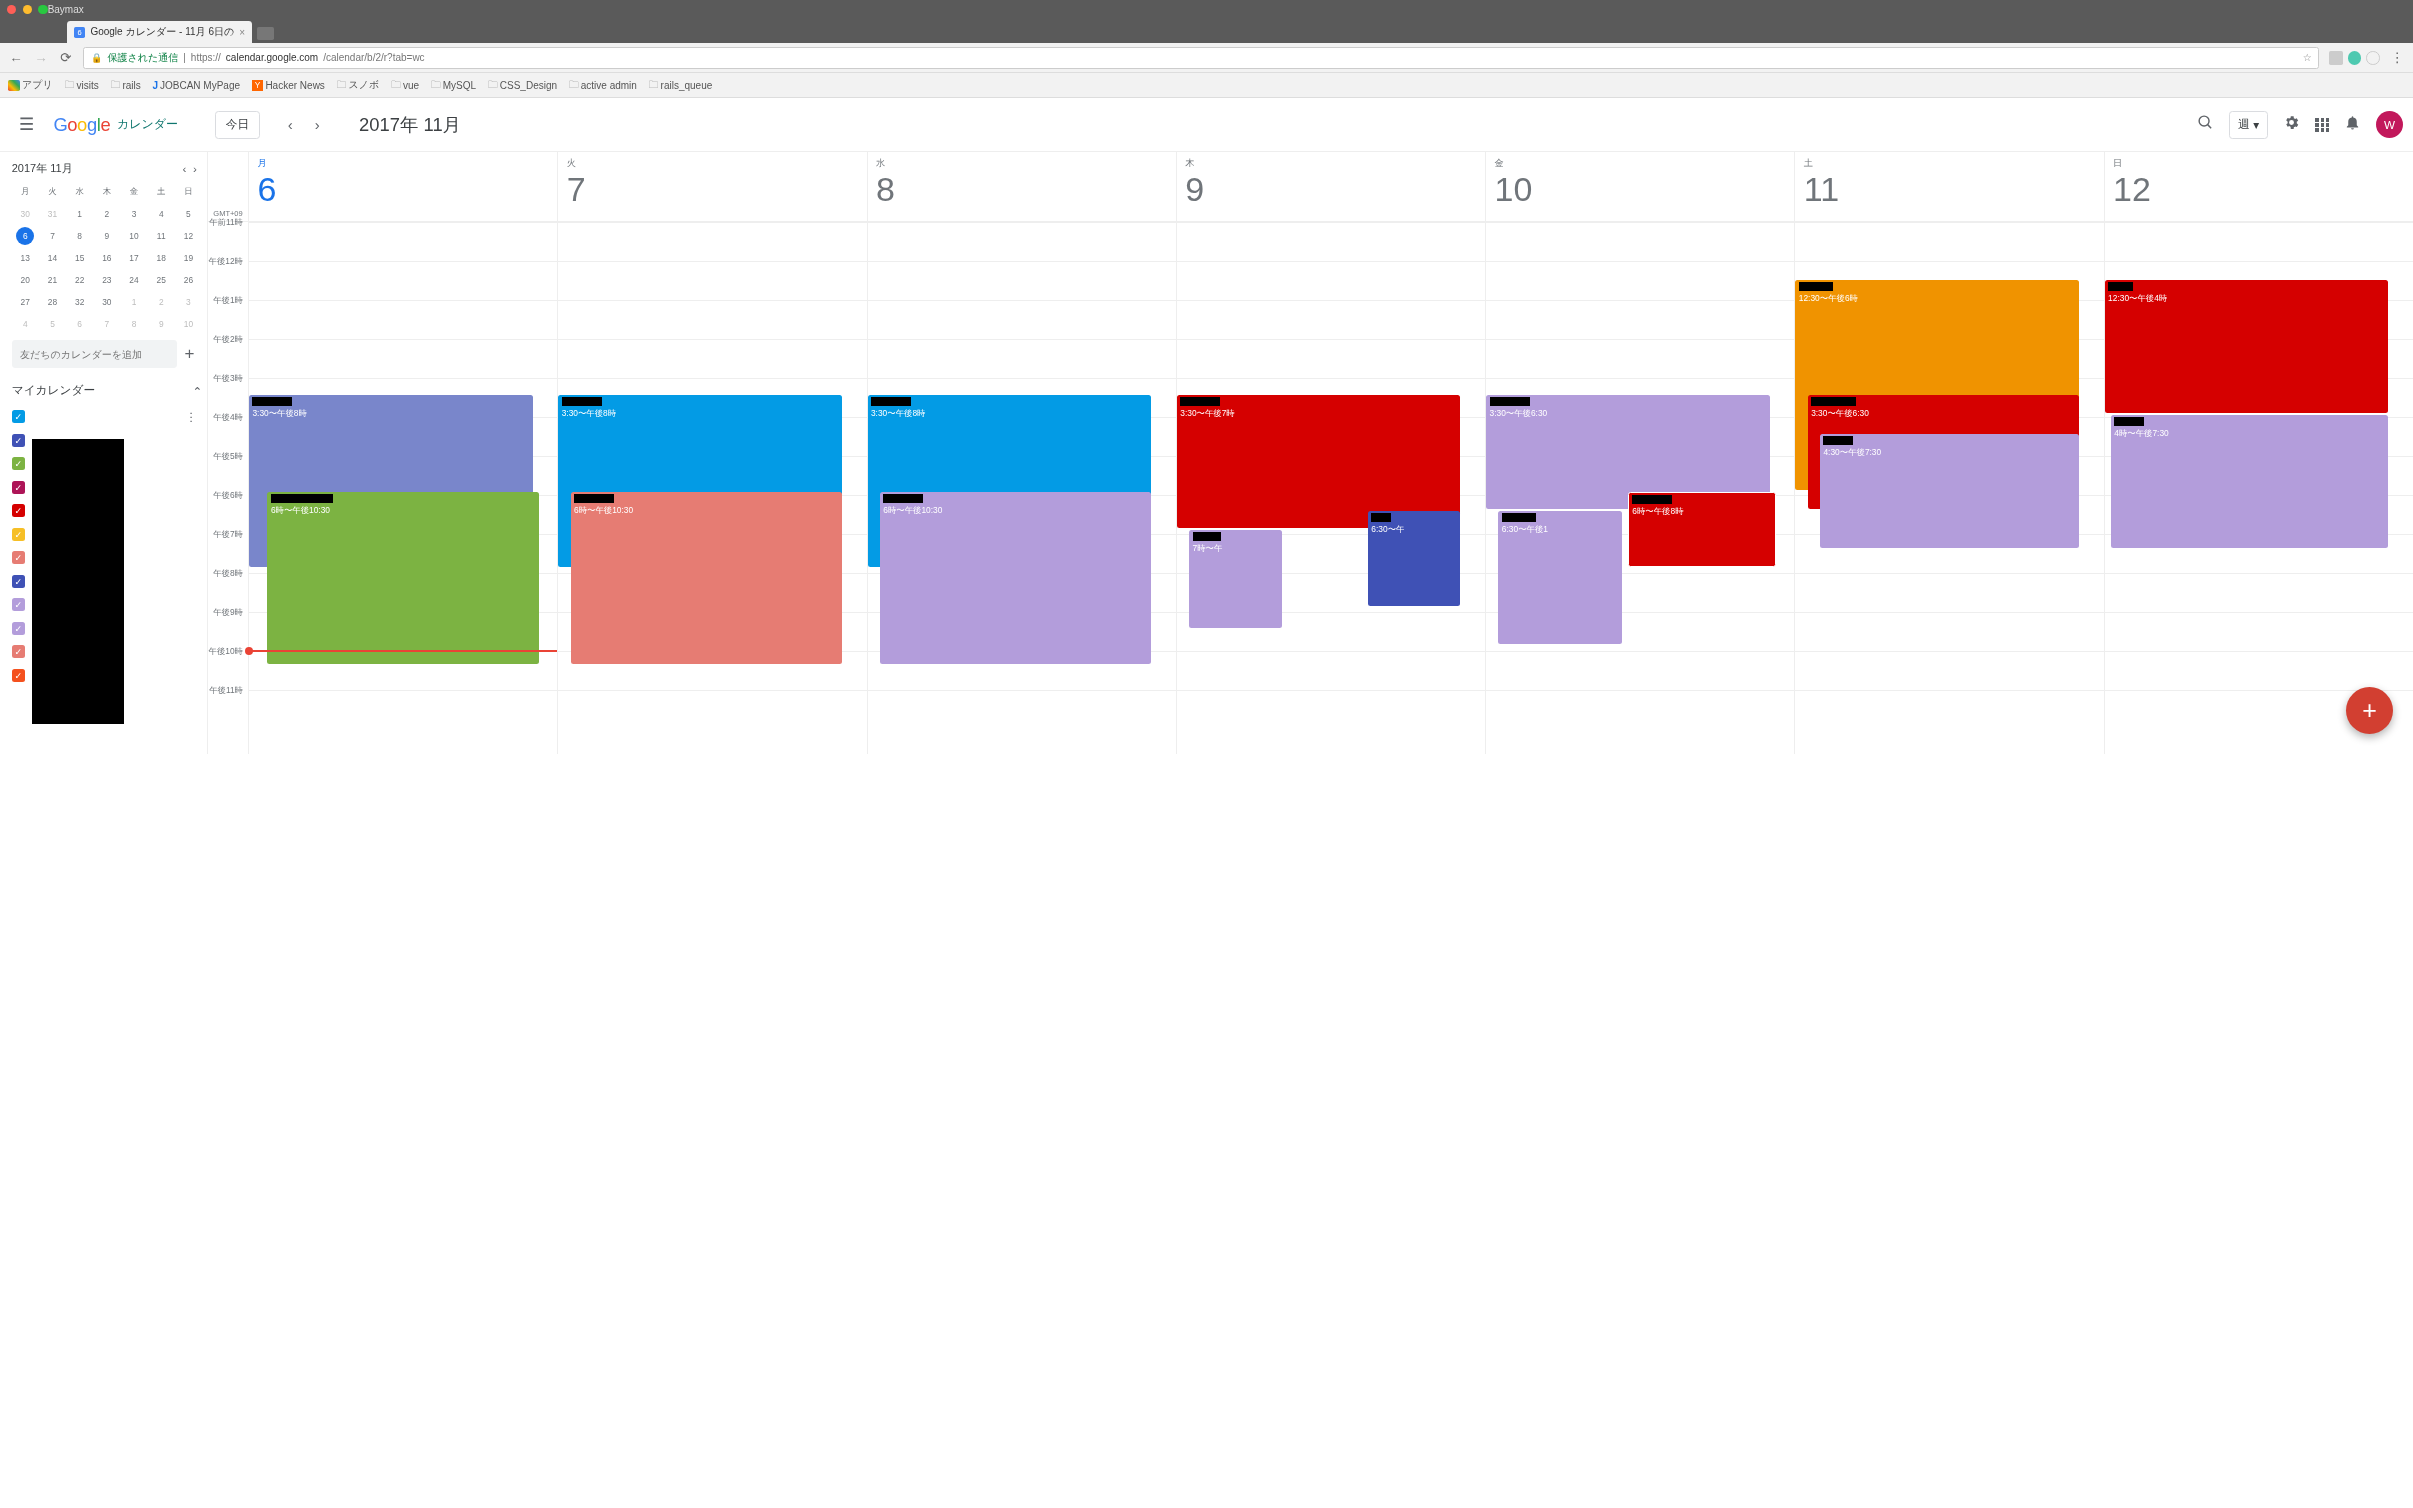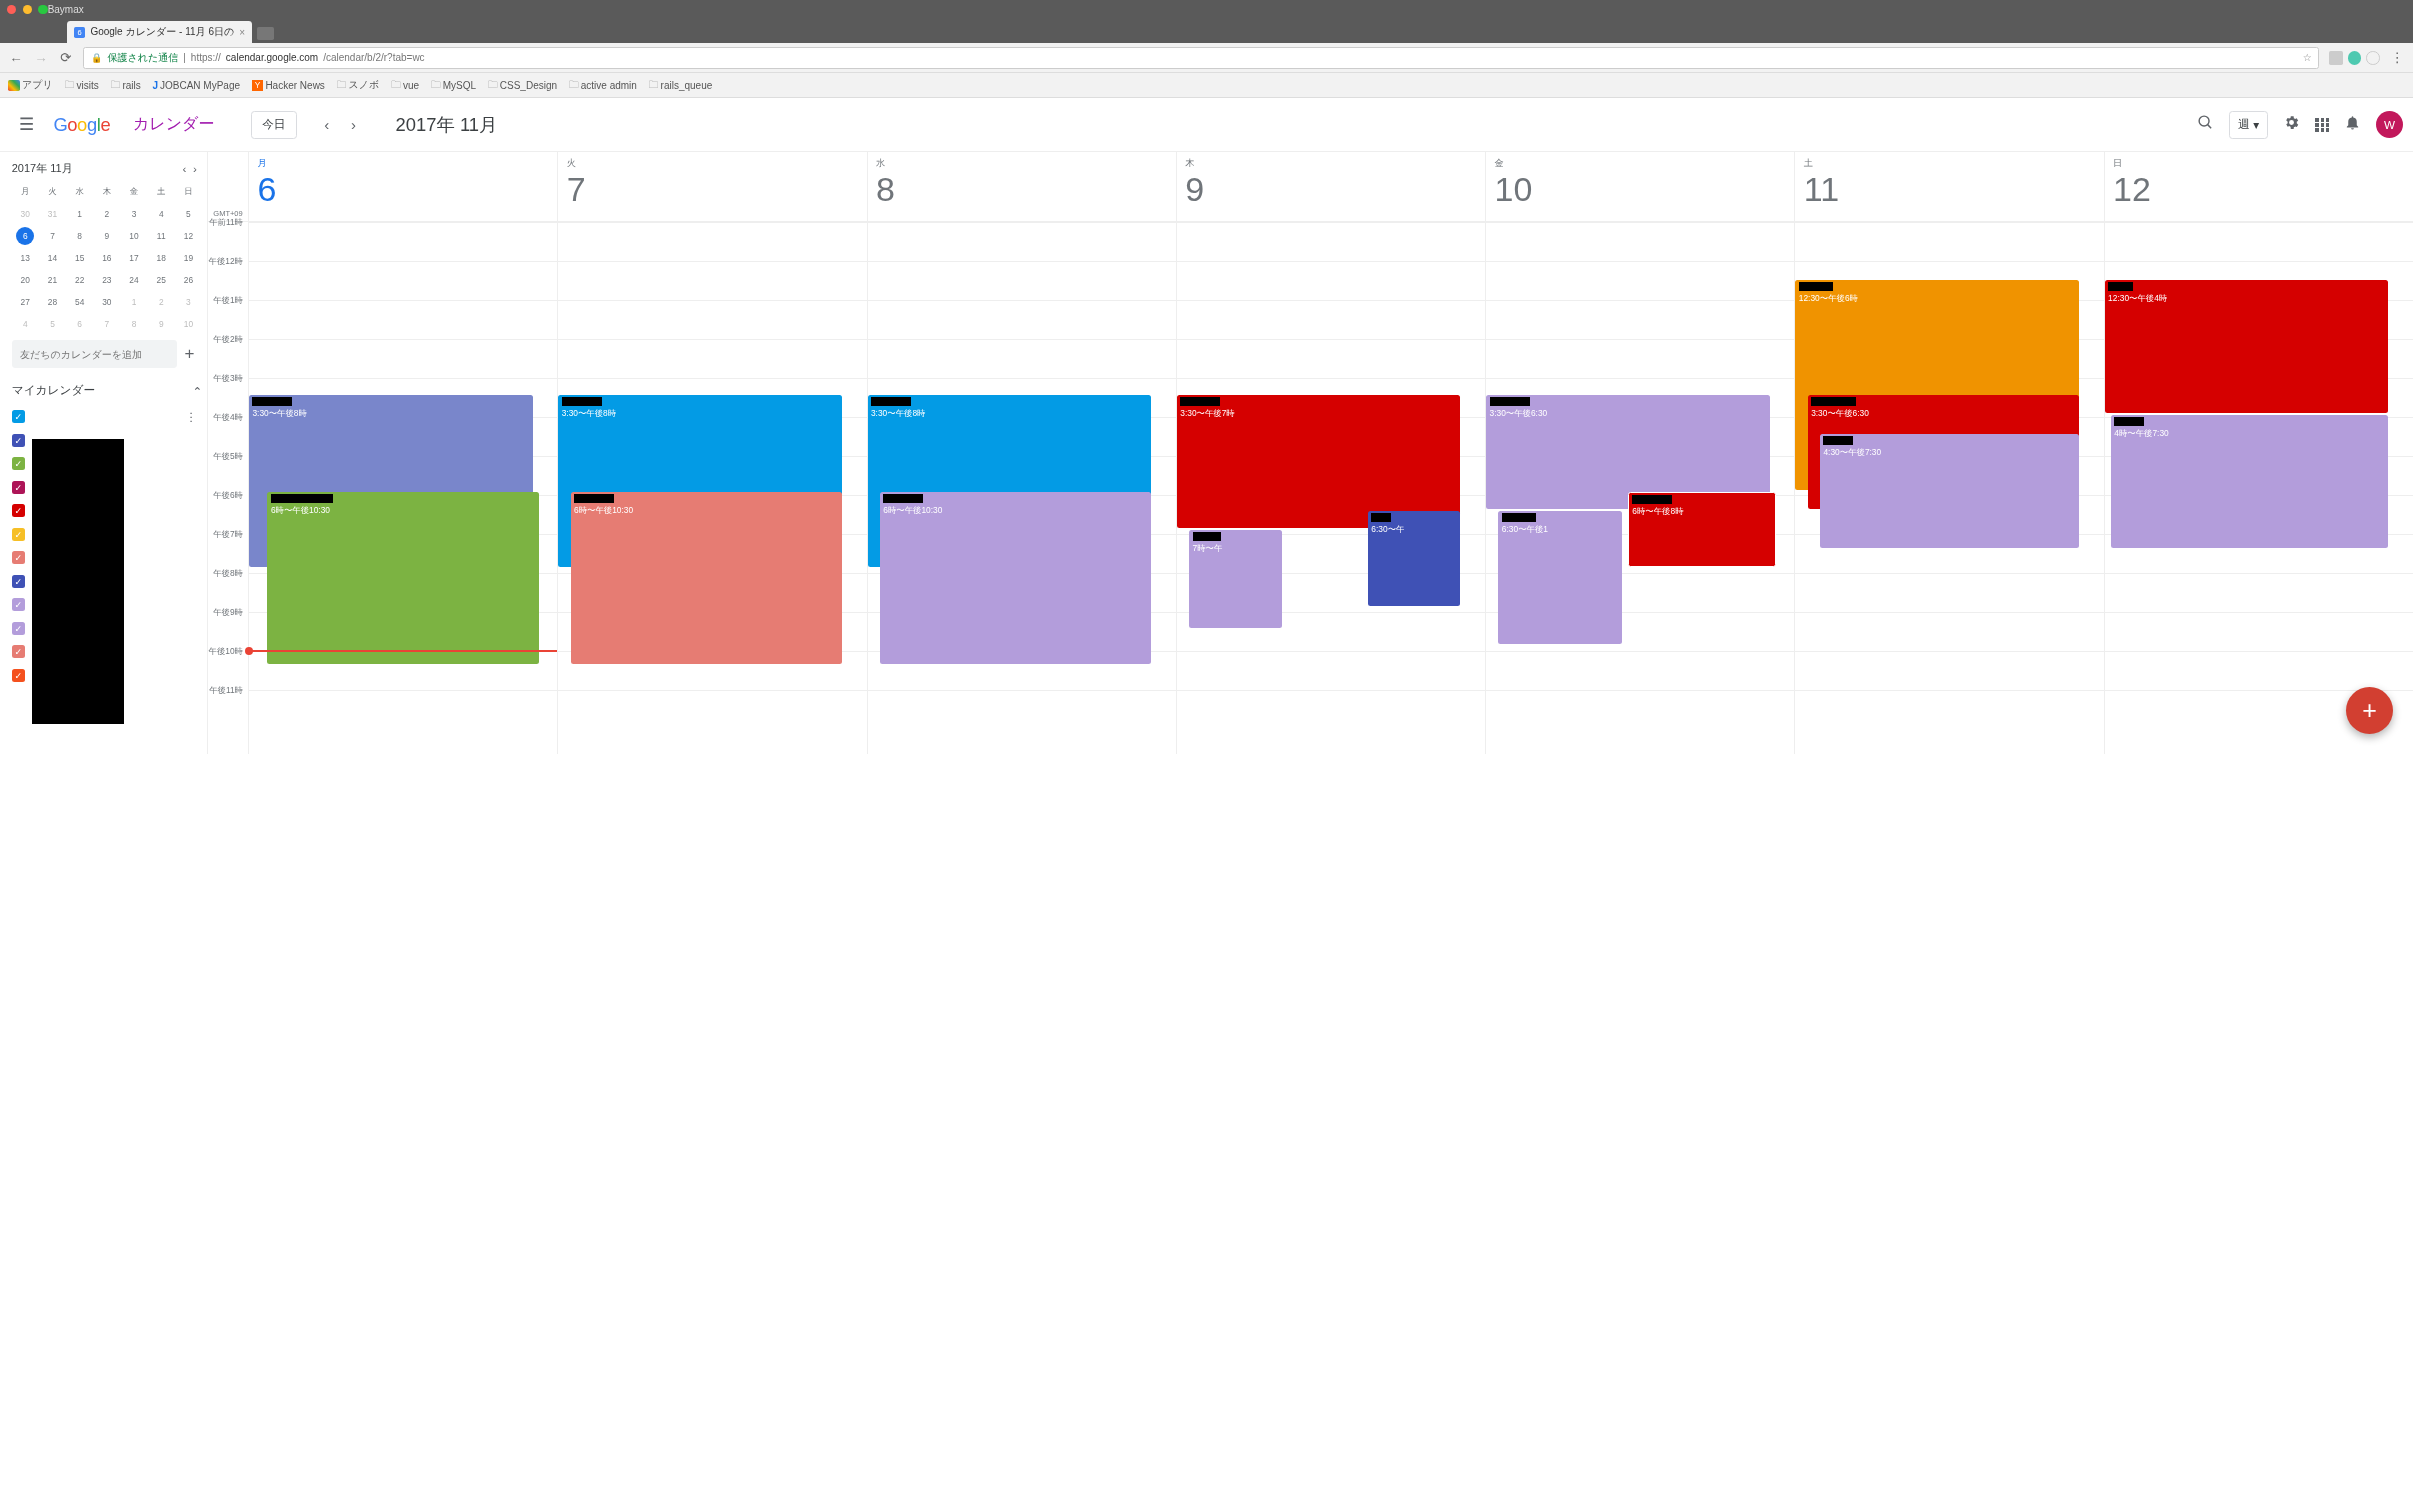--- a/index.html
+++ b/index.html
@@ -26,21 +26,21 @@
 .ext span{width:13.4px;height:13.4px;border-radius:1.7px}
 .bookmarks-bar{height:25px;background:#f2f2f2;display:flex;align-items:center;gap:11.7px;padding:0 8.4px;font-size:10px;color:#555;border-bottom:0.8px solid #ddd}
 .bm{display:flex;align-items:center;gap:2px}
 .bm .fold{color:#888}
 .bm-app-ico{width:11.7px;height:11.7px;background:linear-gradient(45deg,#ea4335,#fbbc05,#34a853,#4285f4);border-radius:1.7px}
 
 .gc-header{height:54px;display:flex;align-items:center;padding:0 10px 0 6.7px;gap:6.7px;border-bottom:0.8px solid #eee}
 .burger{width:40px;text-align:center;color:#5f6368;font-size:17px}
 .logo{font-size:18.4px;letter-spacing:-0.4px}
 .lg-b{color:#4285f4}.lg-r{color:#ea4335}.lg-y{color:#fbbc05}.lg-g{color:#34a853}
-.gc-title{font-size:16px;color:#a21caf;margin-left:16px}
+.gc-title{font-size:12px;color:#0f766e;margin-left:0}
 .today-btn{margin-left:30px;border:0.8px solid #dadce0;border-radius:3.4px;height:28.5px;padding:0 10px;display:flex;align-items:center;color:#3c4043;font-size:11.7px}
 .hdr-nav{display:flex;gap:3.4px;margin-left:11.7px}
 .hdr-nav span{width:23.5px;height:28.5px;display:flex;align-items:center;justify-content:center;color:#5f6368;font-size:15px}
 .hdr-date{font-size:18.4px;color:#3c4043;margin-left:23.5px}
 .hdr-right{margin-left:auto;display:flex;align-items:center;gap:15px}
 .hdr-ico{color:#5f6368;font-size:17px}
 .view-btn{border:0.8px solid #dadce0;border-radius:3.4px;height:28.5px;padding:0 8.4px;display:flex;align-items:center;gap:3.4px;font-size:11.7px;color:#3c4043}
 .apps-grid{display:grid;grid-template-columns:repeat(3,3.4px);grid-template-rows:repeat(3,3.4px);gap:1.7px}
 .apps-grid i{background:#5f6368;width:3.4px;height:3.4px}
 .avatar{width:27px;height:27px;border-radius:50%;background:#c2185b;color:#fff;display:flex;align-items:center;justify-content:center;font-size:11.7px}
@@ -284,21 +284,21 @@
           <span>21</span>
           <span>22</span>
           <span>23</span>
           <span>24</span>
           <span>25</span>
           <span>26</span>
         </div>
         <div class="mini-row">
           <span>27</span>
           <span>28</span>
-          <span>54</span>
+          <span>32</span>
           <span>30</span>
           <span class="dim">1</span>
           <span class="dim">2</span>
           <span class="dim">3</span>
         </div>
         <div class="mini-row">
           <span class="dim">4</span>
           <span class="dim">5</span>
           <span class="dim">6</span>
           <span class="dim">7</span>

